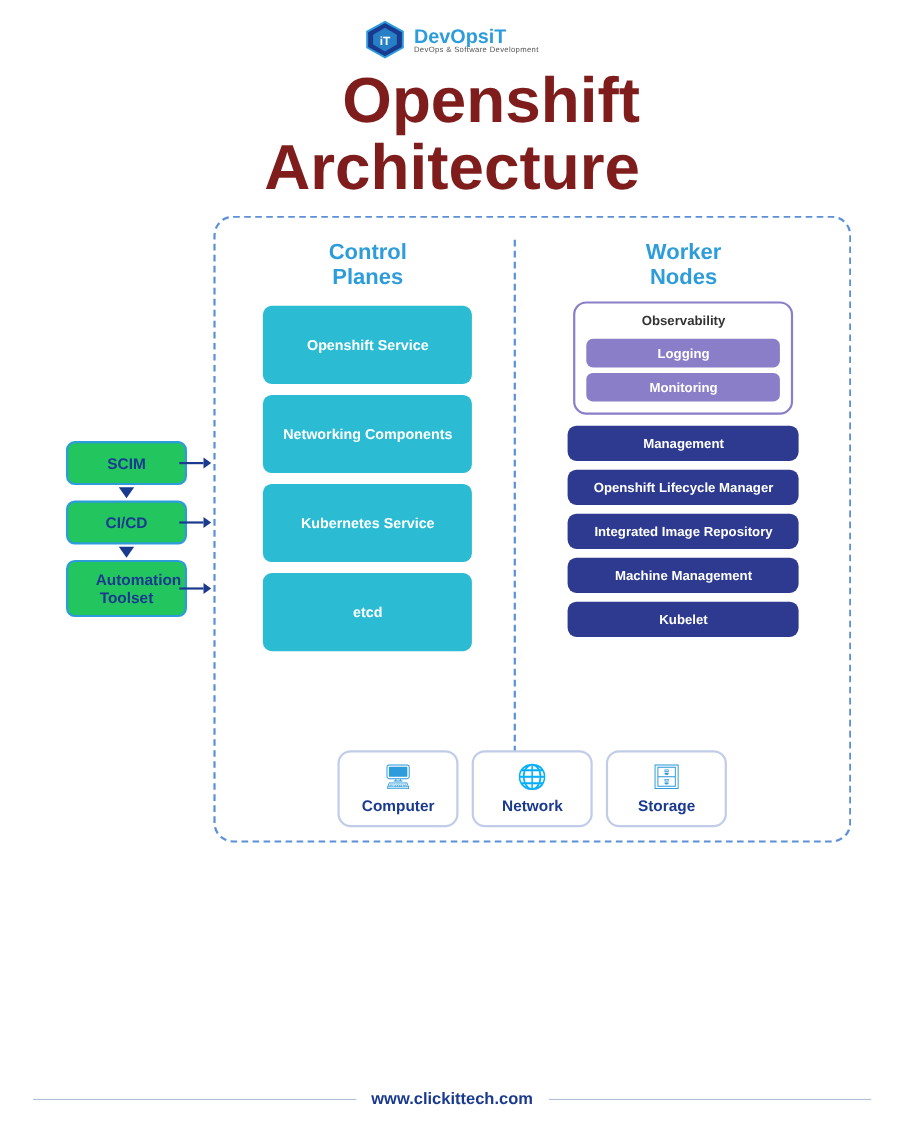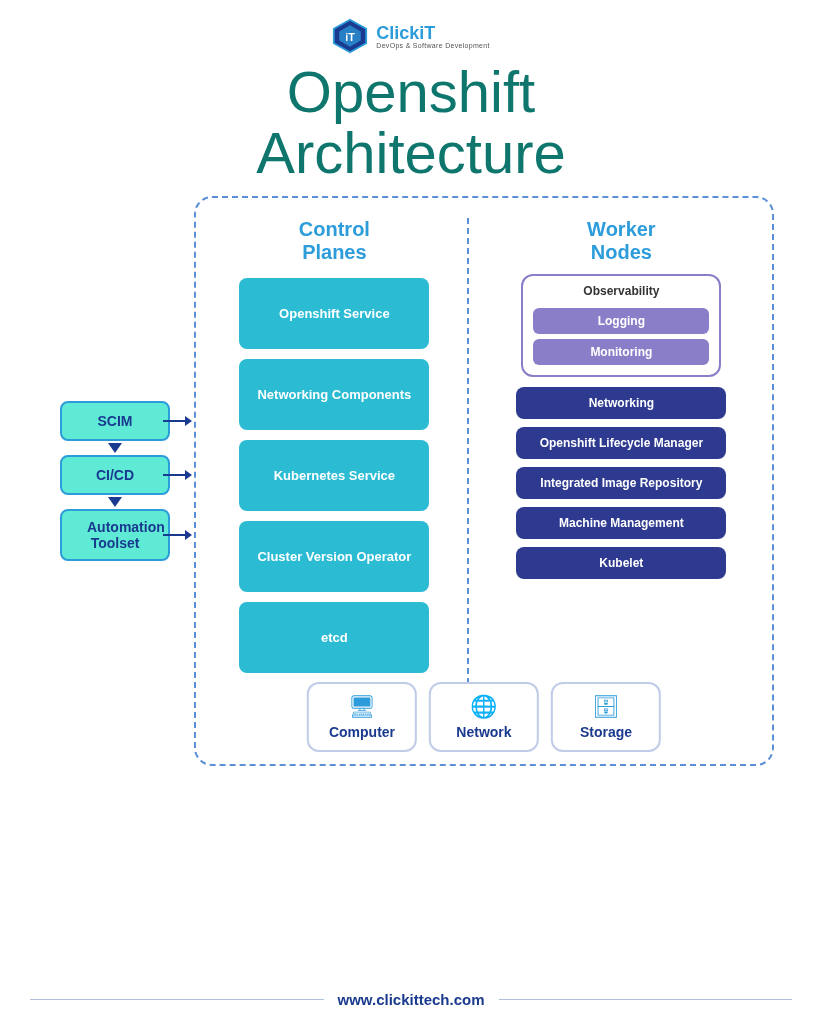--- a/index.html
+++ b/index.html
@@ -55,23 +55,23 @@
     .logo-title span {
       color: #2d9cdb;
     }
     .logo-subtitle {
       font-size: 7px;
       color: #555;
       letter-spacing: 0.3px;
     }
     .page-title {
       font-size: 58px;
-      font-weight: 400;
-      color: #0f766e;
-      text-align: center;
+      font-weight: 700;
+      color: #7f1d1d;
+      text-align: right;
       line-height: 1.05;
       margin-top: 4px;
     }
     
     .diagram-area {
       width: 100%;
       flex: 1;
       display: flex;
       flex-direction: column;
       align-items: center;
@@ -229,21 +229,21 @@
       height: 570px;
     }
     .left-item-wrapper {
       display: flex;
       flex-direction: column;
       align-items: center;
     }
     .left-box {
       border: 2px solid #2d9cdb;
       border-radius: 8px;
-      background: #5eead4;
+      background: #22c55e;
       padding: 10px 16px;
       font-size: 14px;
       font-weight: 900;
       color: #1a3a8f;
       text-align: center;
       width: 110px;
       position: relative;
     }
     .arrow-down {
       width: 0;
@@ -317,21 +317,21 @@
   <div class="header">
     <div class="logo-area">
 
       <svg class="logo-icon" viewBox="0 0 40 40" xmlns="http://www.w3.org/2000/svg">
         <polygon points="20,2 38,12 38,28 20,38 2,28 2,12" fill="#1a3a8f" stroke="#2d9cdb" stroke-width="2"></polygon>
         <polygon points="20,8 32,15 32,25 20,32 8,25 8,15" fill="#2d9cdb" opacity="0.7"></polygon>
         <text x="20" y="25" text-anchor="middle" fill="white" font-size="12" font-weight="bold">iT</text>
       </svg>
       <div class="logo-text-block">
         <div class="logo-title">
-          <span>Click</span><span style="color:#2d9cdb">iT</span>
+          <span>DevOps</span><span style="color:#2d9cdb">iT</span>
         </div>
         <div class="logo-subtitle">DevOps &amp; Software Development</div>
       </div>
     </div>
     <div class="page-title">
       <span>Openshift</span><br>
       <span>Architecture</span>
     </div>
   </div>
 
@@ -374,36 +374,35 @@
       </div>
 
       <div class="outer-box">
 
         <div class="control-planes">
           <div class="cp-title">Control<br>Planes</div>
           <div class="cp-items">
             <div class="cp-btn">Openshift Service</div>
             <div class="cp-btn">Networking Components</div>
             <div class="cp-btn">Kubernetes Service</div>
-            <div class="cp-btn">Cluster Version Operator</div>
             <div class="cp-btn">etcd</div>
           </div>
         </div>
 
         <div class="worker-nodes">
           <div class="wn-title">Worker<br>Nodes</div>
 
           <div class="observability-box">
             <div class="obs-title">Observability</div>
             <div class="obs-btn">Logging</div>
             <div class="obs-btn">Monitoring</div>
           </div>
 
           <div class="wn-items">
-            <div class="wn-btn">Networking</div>
+            <div class="wn-btn">Management</div>
             <div class="wn-btn">Openshift Lifecycle Manager</div>
             <div class="wn-btn">Integrated Image Repository</div>
             <div class="wn-btn">Machine Management</div>
             <div class="wn-btn">Kubelet</div>
           </div>
         </div>
 
         <div class="bottom-resources">
           <div class="resource-box">
             <span class="resource-icon">🖥</span>

